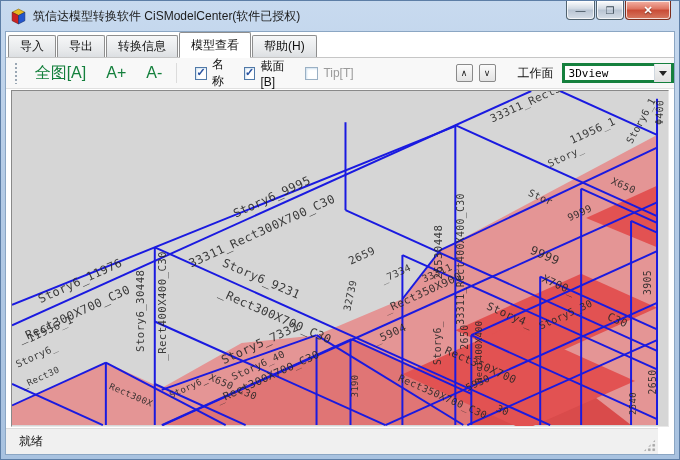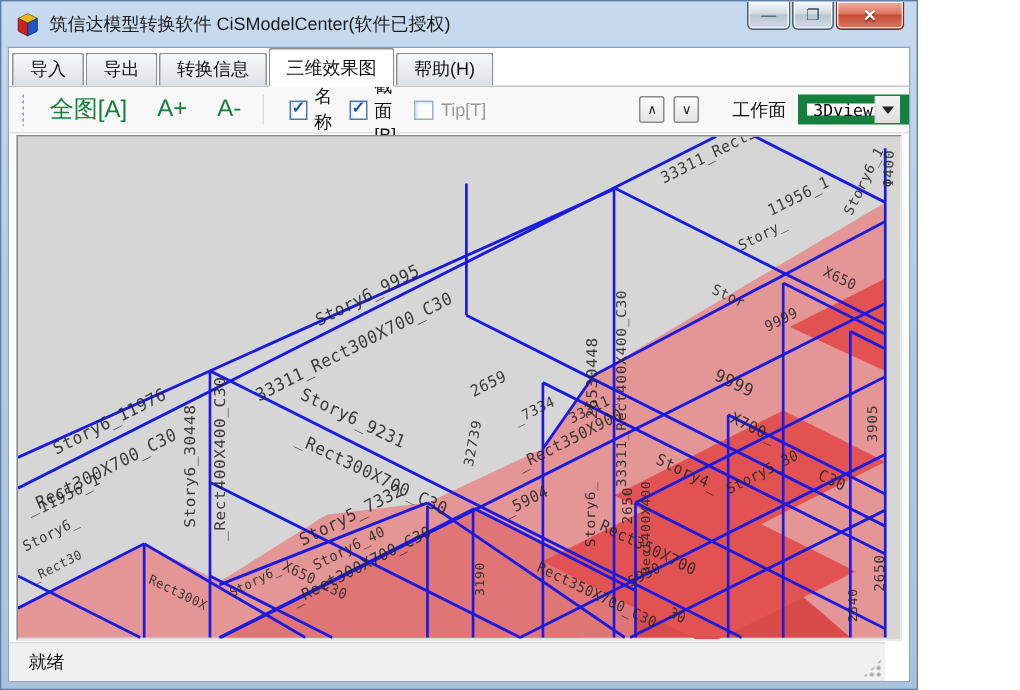--- a/index.html
+++ b/index.html
@@ -1,18 +1,18 @@
 <!DOCTYPE html>
 <html><head>
 <meta charset="utf-8">
 <style>
   * { margin:0; padding:0; box-sizing:border-box; }
   html,body { width:680px; height:460px; font-family:"Liberation Sans", sans-serif; }
   #window {
-    width:612px; height:460px; position:relative;
+    width:680px; height:460px; position:relative;
     background:linear-gradient(180deg,#c8daef 0%,#b4cbe6 40%,#a8c2e0 100%);
     border:1px solid #5d7ea6; overflow:hidden;
   }
   
   #titlebar { height:30px; display:flex; align-items:center; padding:0 6px 0 9px; position:relative; }
   #app-icon { width:17px; height:17px; margin-right:6px; flex:0 0 auto; }
   #title-text { font-size:12px; color:#1b1b1b; white-space:nowrap; padding-top:1px; }
   #caption-buttons { position:absolute; right:8px; top:0; display:flex; }
   .cap-btn {
     height:19px; border:1px solid #50626f; border-top:none;
@@ -49,21 +49,21 @@
   .cb-group { display:flex; align-items:center; margin-left:10px; cursor:pointer; }
   .cb-box { width:13px; height:13px; border:1px solid #5079a8; background:#fff; display:flex; align-items:center; justify-content:center; margin-right:5px; box-shadow:inset 1px 1px 2px #cfe0ef; }
   .cb-box .mark { font-size:11px; line-height:11px; color:#2a53a0; font-weight:bold; display:none; transform:translateY(-1px); }
   .cb-group.checked .cb-box .mark { display:block; }
   .cb-group.disabled .cb-label { color:#9a9a9a; }
   .cb-group.disabled .cb-box { border-color:#9ab0c4; }
   .cb-label { font-size:12px; color:#111; }
   #updown { display:flex; margin-left:102px; }
   .ud-btn { width:17px; height:18px; border:1px solid #8a8a8a; background:linear-gradient(180deg,#fbfbfb,#e3e3e3); font-size:9px; color:#222; display:flex; align-items:center; justify-content:center; margin-right:6px; border-radius:2px; cursor:pointer; }
   #workplane-label { font-size:12px; color:#111; margin:0 8px 0 16px; white-space:nowrap; }
-  #workplane-combo { width:122px; height:20px; border:6px solid #15803d; background:#fff; display:flex; align-items:center; justify-content:space-between; padding-left:4px; cursor:pointer; }
+  #workplane-combo { width:122px; height:20px; border:3px solid #15803d; background:#fff; display:flex; align-items:center; justify-content:space-between; padding-left:4px; cursor:pointer; }
   #workplane-value { font-family:"DejaVu Sans Mono", monospace; font-size:11px; color:#000; }
   #combo-arrow-zone { width:17px; height:18px; display:flex; align-items:center; justify-content:center; background:linear-gradient(180deg,#f4f4f4,#dfdfdf); border-left:1px solid #d0d8e0; }
   #combo-arrow { width:0; height:0; border-left:4px solid transparent; border-right:4px solid transparent; border-top:5px solid #222; }
   
   #canvas-wrap { position:absolute; left:5px; right:5px; top:58px; bottom:27px; border:1px solid #898989; border-right-color:#e8e8e8; border-bottom-color:#e8e8e8; background:#d6d6d6; overflow:hidden; }
   #model-svg { width:100%; height:100%; display:block; }
   #model-svg text { font-family:"DejaVu Sans Mono", monospace; letter-spacing:.4px; opacity:.88; }
   
   #statusbar { position:absolute; left:0; right:16px; bottom:0; height:26px; background:#f0f0f0; border-top:1px solid #dcdcdc; display:flex; align-items:center; padding-left:13px; }
   #status-text { font-size:12px; color:#111; }
@@ -90,21 +90,21 @@
       <div class="cap-btn close">✕</div>
     </div>
   </div>
 
   <div id="client">
 
     <div id="tabstrip">
       <div class="tab">导入</div>
       <div class="tab">导出</div>
       <div class="tab">转换信息</div>
-      <div class="tab active">三维效果图</div>
+      <div class="tab active">模型查看</div>
       <div class="tab">帮助(H)</div>
     </div>
 
     <div id="toolbar">
       <div id="grip"></div>
       <button class="tb-btn">全图[A]</button>
       <button class="tb-btn">A+</button>
       <button class="tb-btn">A-</button>
       <div class="tb-sep"></div>
 

